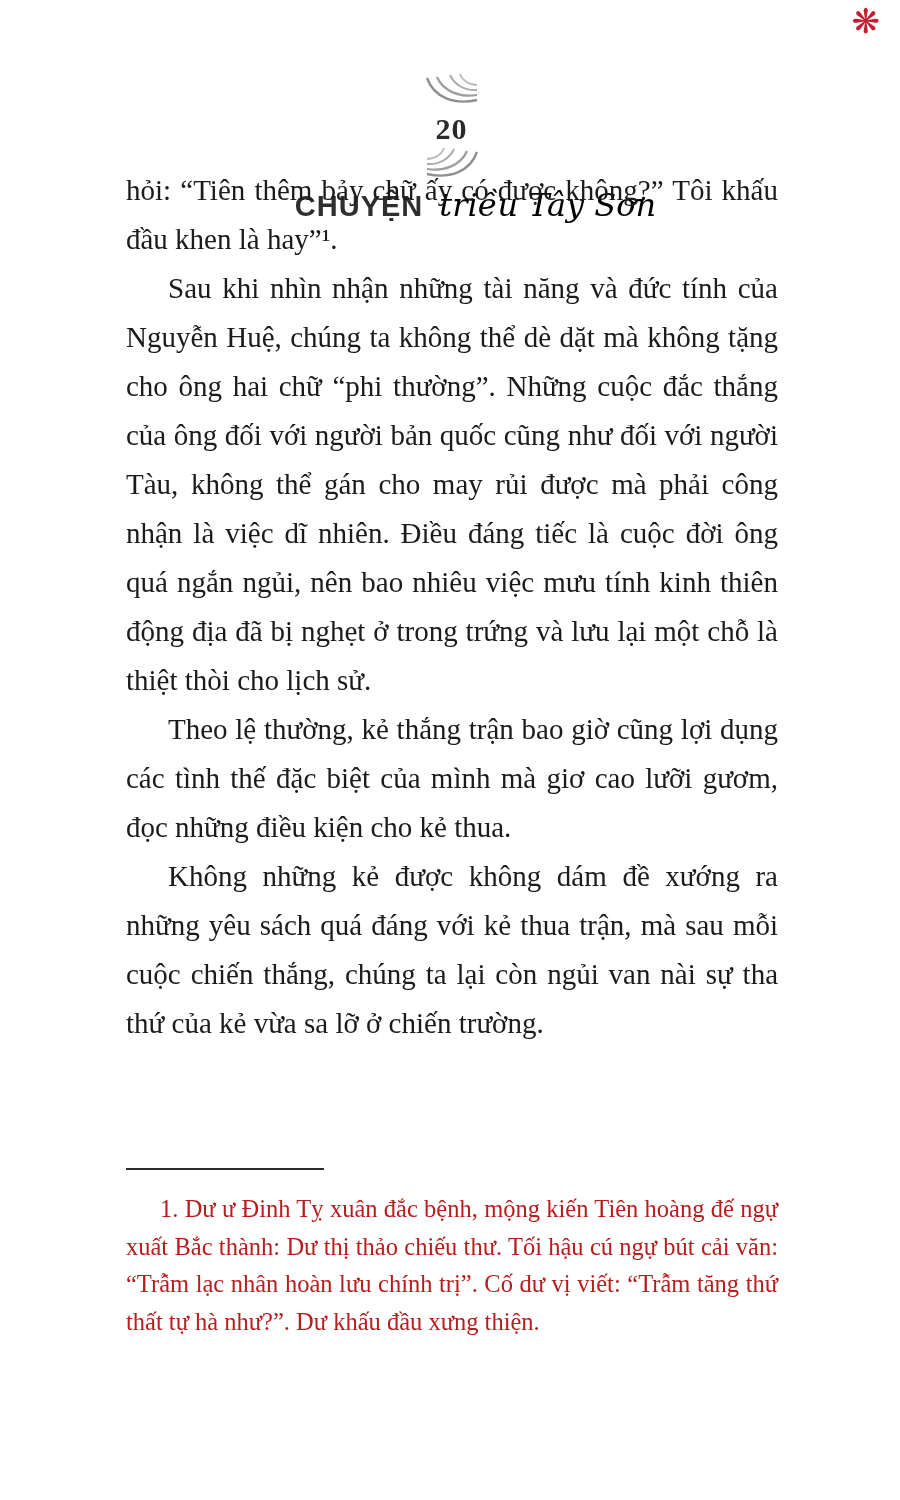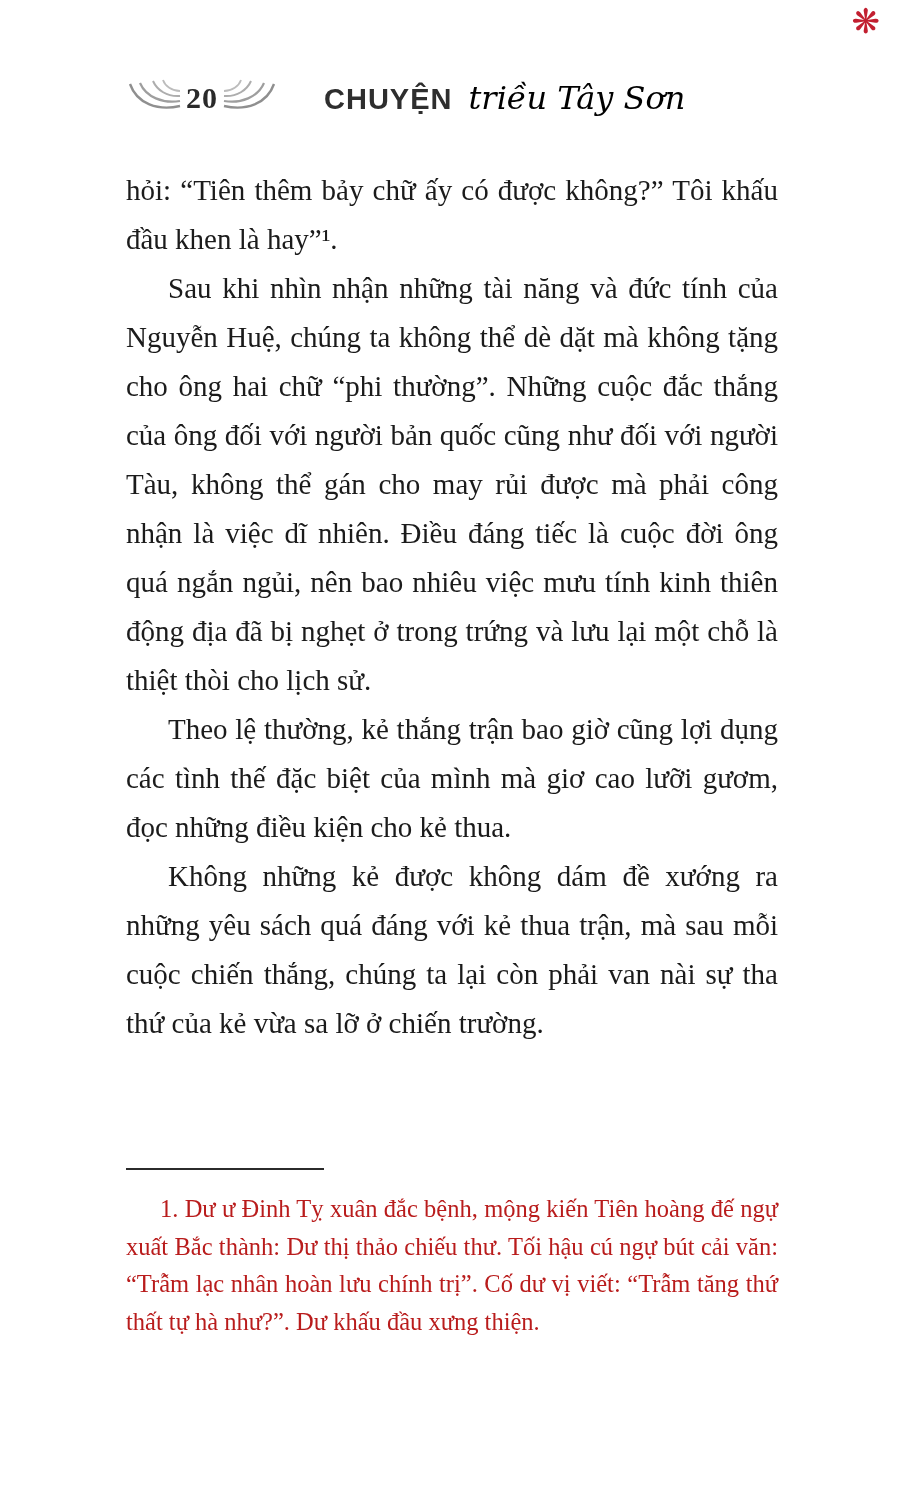--- a/index.html
+++ b/index.html
@@ -27,20 +27,21 @@
 
   
   .header {
     position: absolute;
     top: 72px;
     left: 128px;
     right: 125px;
     height: 52px;
     display: flex;
     align-items: center;
+    flex-direction: column;
   }
   .wing { display: inline-block; }
   .wing.right { transform: scaleX(-1); }
   .page-number {
     font-size: 30px;
     font-weight: bold;
     color: #2a2a2a;
     margin: 0 4px;
     letter-spacing: 1px;
   }
@@ -123,21 +124,21 @@
     <span class="header-title">
       <span class="title-caps">CHUYỆN</span>
       <span class="title-script">triều Tây Sơn</span>
     </span>
   </div>
 
   <div class="body-text">
     <p>hỏi: “Tiên thêm bảy chữ ấy có được không?” Tôi khấu đầu khen là hay”¹.</p>
     <p class="indent">Sau khi nhìn nhận những tài năng và đức tính của Nguyễn Huệ, chúng ta không thể dè dặt mà không tặng cho ông hai chữ “phi thường”. Những cuộc đắc thắng của ông đối với người bản quốc cũng như đối với người Tàu, không thể gán cho may rủi được mà phải công nhận là việc dĩ nhiên. Điều đáng tiếc là cuộc đời ông quá ngắn ngủi, nên bao nhiêu việc mưu tính kinh thiên động địa đã bị nghẹt ở trong trứng và lưu lại một chỗ là thiệt thòi cho lịch sử.</p>
     <p class="indent">Theo lệ thường, kẻ thắng trận bao giờ cũng lợi dụng các tình thế đặc biệt của mình mà giơ cao lưỡi gươm, đọc những điều kiện cho kẻ thua.</p>
-    <p class="indent">Không những kẻ được không dám đề xướng ra những yêu sách quá đáng với kẻ thua trận, mà sau mỗi cuộc chiến thắng, chúng ta lại còn phải van nài sự tha thứ của kẻ vừa sa lỡ ở chiến trường.</p>
+    <p class="indent">Không những kẻ được không dám đề xướng ra những yêu sách quá đáng với kẻ thua trận, mà sau mỗi cuộc chiến thắng, chúng ta lại còn ngủi van nài sự tha thứ của kẻ vừa sa lỡ ở chiến trường.</p>
   </div>
 
   <div class="footnote-block">
     <hr class="footnote-rule">
     <p class="footnote-text">1. Dư ư Đinh Tỵ xuân đắc bệnh, mộng kiến Tiên hoàng đế ngự xuất Bắc thành: Dư thị thảo chiếu thư. Tối hậu cú ngự bút cải văn: “Trẫm lạc nhân hoàn lưu chính trị”. Cố dư vị viết: “Trẫm tăng thứ thất tự hà như?”. Dư khấu đầu xưng thiện.</p>
   </div>
 
 </div>
 
 </body></html>

